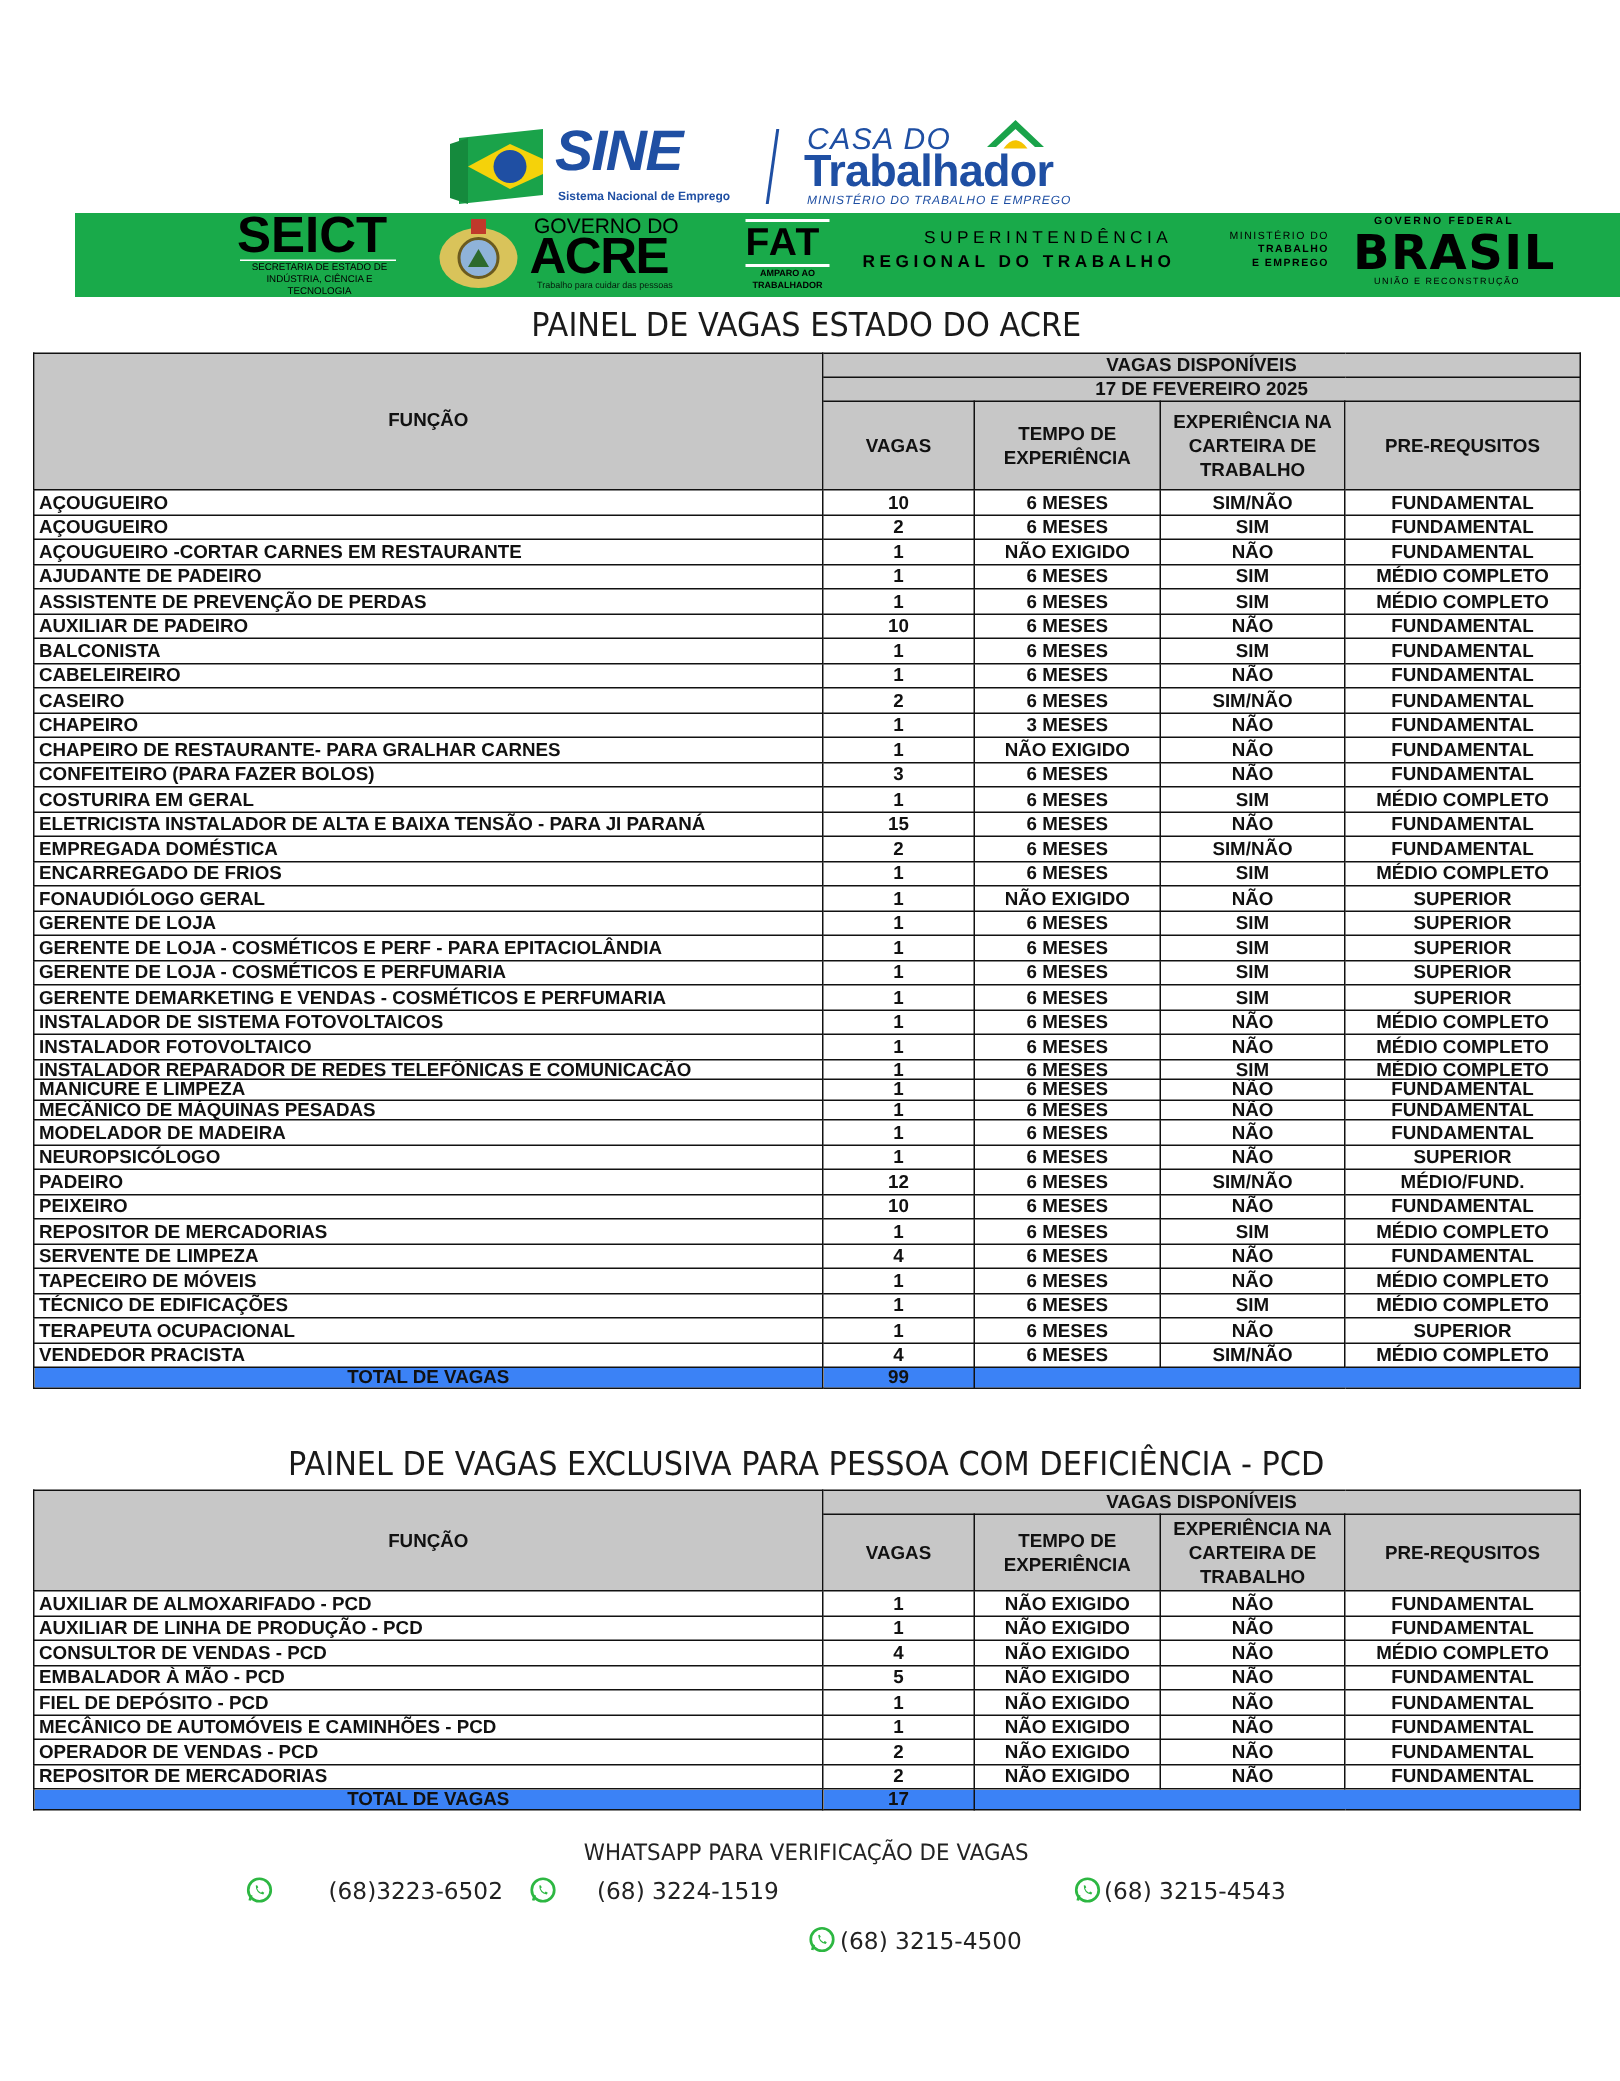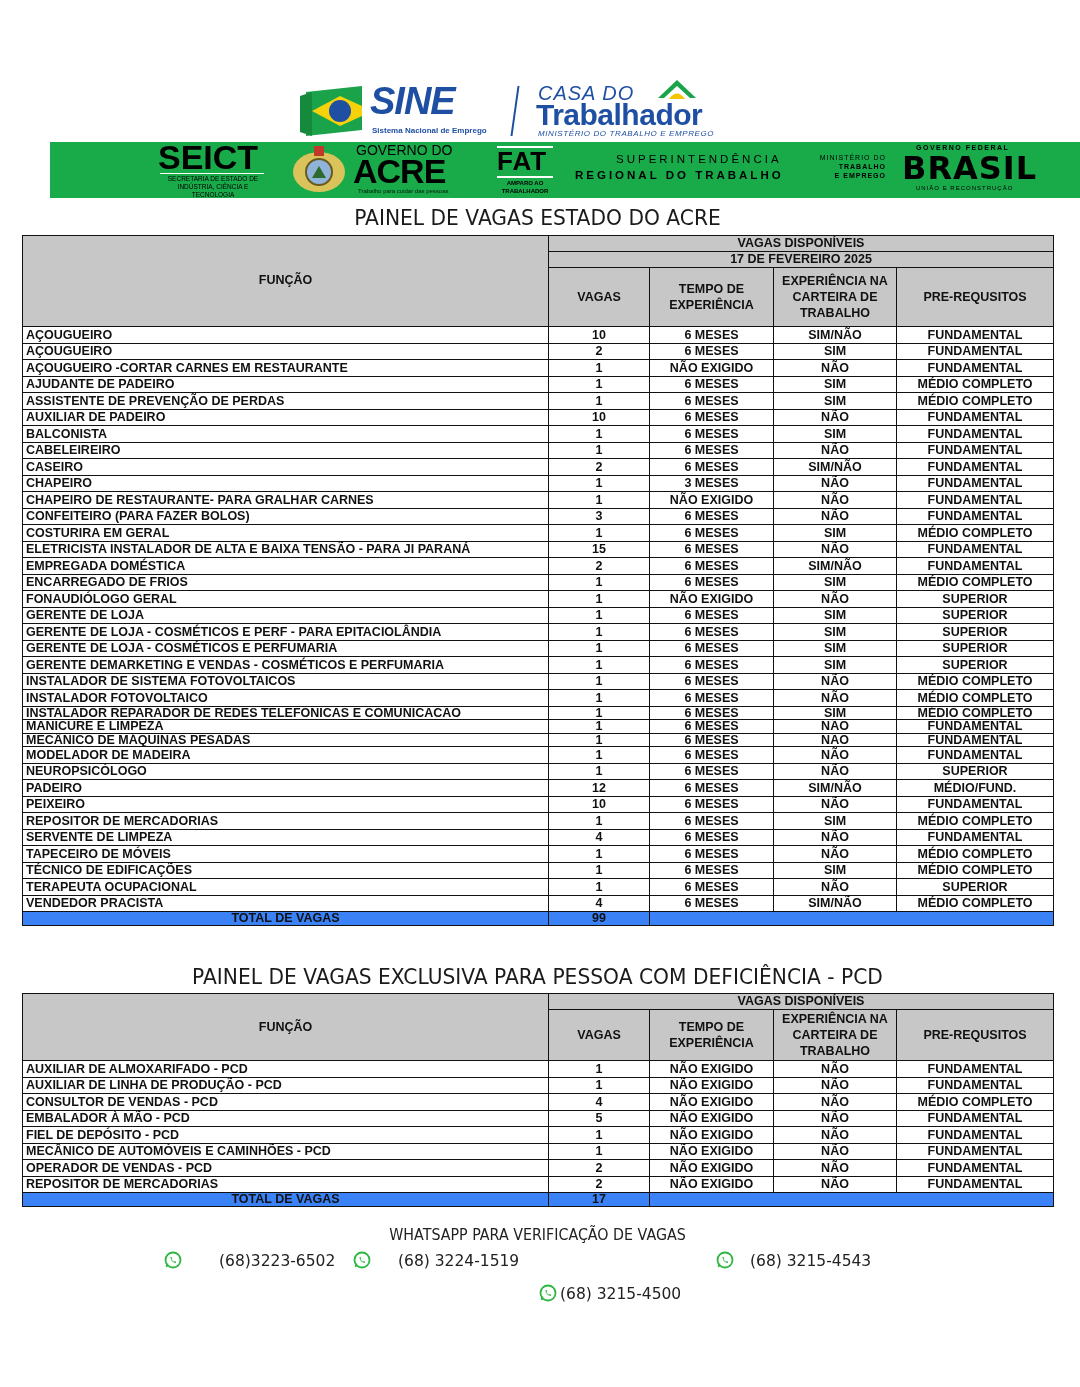--- a/index.html
+++ b/index.html
@@ -514,14 +514,14 @@
       <path d="M7.5,7 Q7.5,12 12.5,13 L13.2,11.8 L11.8,11 L11,11.8 Q9,10.8 8.4,9 L9.2,8.2 L8.4,6.8 Z" fill="#2db742"></path>
     </svg>
   <span style="margin-left:2px">(68) 3215-4500</span>
 </div>
 <div class="wa-item" style="left:715px;">
   <svg class="wa-icon" viewBox="0 0 20 20">
       <circle cx="10" cy="10" r="7.5" fill="none" stroke="#2db742" stroke-width="1.8"></circle>
       <path d="M3.5,17 L4.5,13.5" stroke="#2db742" stroke-width="1.8"></path>
       <path d="M7.5,7 Q7.5,12 12.5,13 L13.2,11.8 L11.8,11 L11,11.8 Q9,10.8 8.4,9 L9.2,8.2 L8.4,6.8 Z" fill="#2db742"></path>
     </svg>
-  <span style="margin-left:15px">(68) 3215-4543</span>
+  <span style="margin-left:1px">(68) 3215-4543</span>
 </div>
 
 </body></html>

